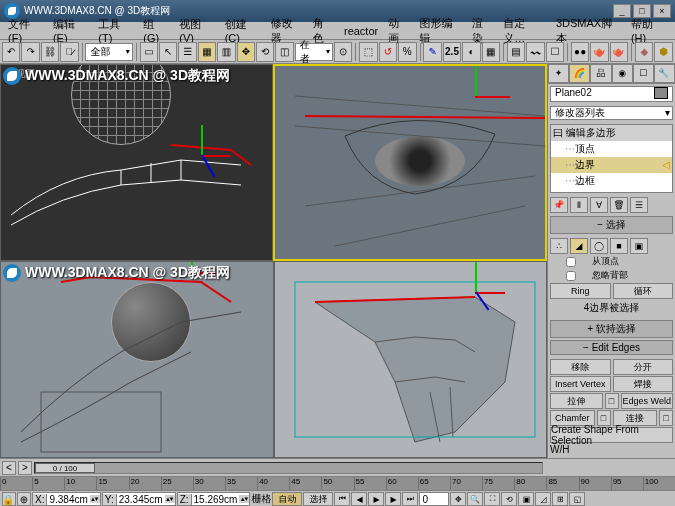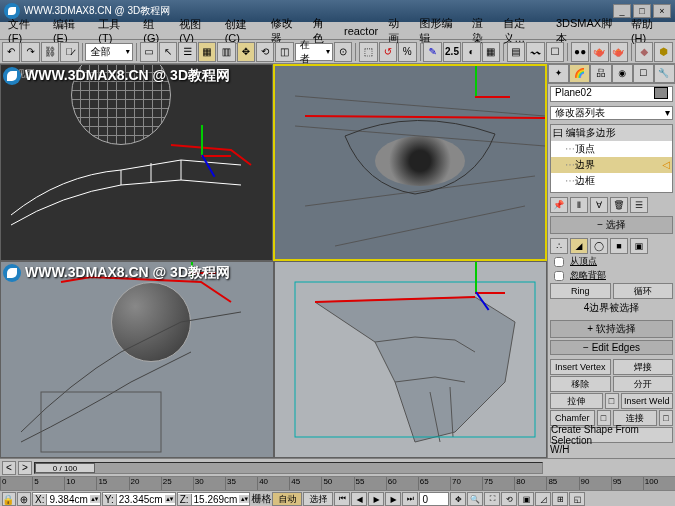--- a/index.html
+++ b/index.html
@@ -35,21 +35,21 @@
 .pdrop::after{content:'▾'; position:absolute; right:2px;}
 .pstack { background:#fff; border:1px solid #808080; margin:2px; height:70px; overflow:auto;}
 .pstack div { padding:1px 2px; display:flex; align-items:center;}
 .pstack .head { background:#d0d0d0;}
 .pstack .sel { background:#e0d090;}
 .pstack .ind { padding-left:14px;}
 .psec { background:#b0b0b0; border:1px solid #808080; margin:1px 2px; text-align:center; padding:1px; cursor:pointer;}
 .pbody { background:#c0c0c0; padding:2px; }
 .prow { display:flex; gap:2px; margin:1px 0;}
 .pbtn { flex:1; height:16px; border:1px solid #808080; background:#d0d0d0; display:flex; align-items:center; justify-content:center; font-size:9px;}
-.pchk { display:flex; align-items:center; gap:6px; margin:1px 4px; font-size:9px;text-decoration:underline;}
+.pchk { display:flex; align-items:center; gap:16px; margin:1px 16px; font-size:9px;}
 .pchk input{ width:10px; height:10px;}
 .status { height: 48px; background: #c0c0c0; border-top: 1px solid #808080; }
 .timel { height:18px; display:flex; align-items:center; border-bottom:1px solid #808080; padding:0 2px; gap:2px;}
 .slider { flex:1; height:12px; background:#a0a0a0; border:1px inset #808080; position:relative;}
 .slhandle{ position:absolute; left:0; width:60px; height:10px; background:#d0d0d0; border:1px solid #606060; font-size:8px; text-align:center;}
 .ticks { height:14px; background:#909090; border-bottom:1px solid #808080; display:flex; font-size:8px; color:#000;}
 .ticks span{ flex:1; border-left:1px solid #707070; padding-left:1px;}
 .coords { display:flex; align-items:center; height:16px; gap:1px; padding:0 2px;}
 .cfield { display:flex; align-items:center; border:1px solid #808080; background:#fff; height:14px;}
 .cfield .lbl{ background:#d0d0d0; padding:0 2px; border-right:1px solid #808080;}
@@ -269,31 +269,31 @@
           <div class="pbtn">Ring</div>
           <div class="pbtn">循环</div>
         </div>
       <div style="text-align:center;margin:2px 0">4边界被选择</div>
     </div>
 
     <div class="psec">+ <span>软持选择</span></div>
     <div class="psec">− <span>Edit Edges</span></div>
     <div class="pbody">
       <div class="prow">
+          <div class="pbtn">移除</div>
+          <div class="pbtn">分开</div>
+        </div>
+      <div class="prow">
           <div class="pbtn">Insert Vertex</div>
           <div class="pbtn">焊接</div>
         </div>
       <div class="prow">
-          <div class="pbtn">移除</div>
-          <div class="pbtn">分开</div>
-        </div>
-      <div class="prow">
           <div class="pbtn">拉伸</div>
           <div class="pbtn" style="flex:0 0 14px">□</div>
-          <div class="pbtn">Insert Weld</div>
+          <div class="pbtn">Edges Weld</div>
         </div>
       <div class="prow">
           <div class="pbtn">Chamfer</div>
           <div class="pbtn" style="flex:0 0 14px">□</div>
           <div class="pbtn">连接</div>
           <div class="pbtn" style="flex:0 0 14px">□</div>
         </div>
       <div class="prow">
           <div class="pbtn" style="font-size:10px">Create Shape From Selection</div>
         </div>

